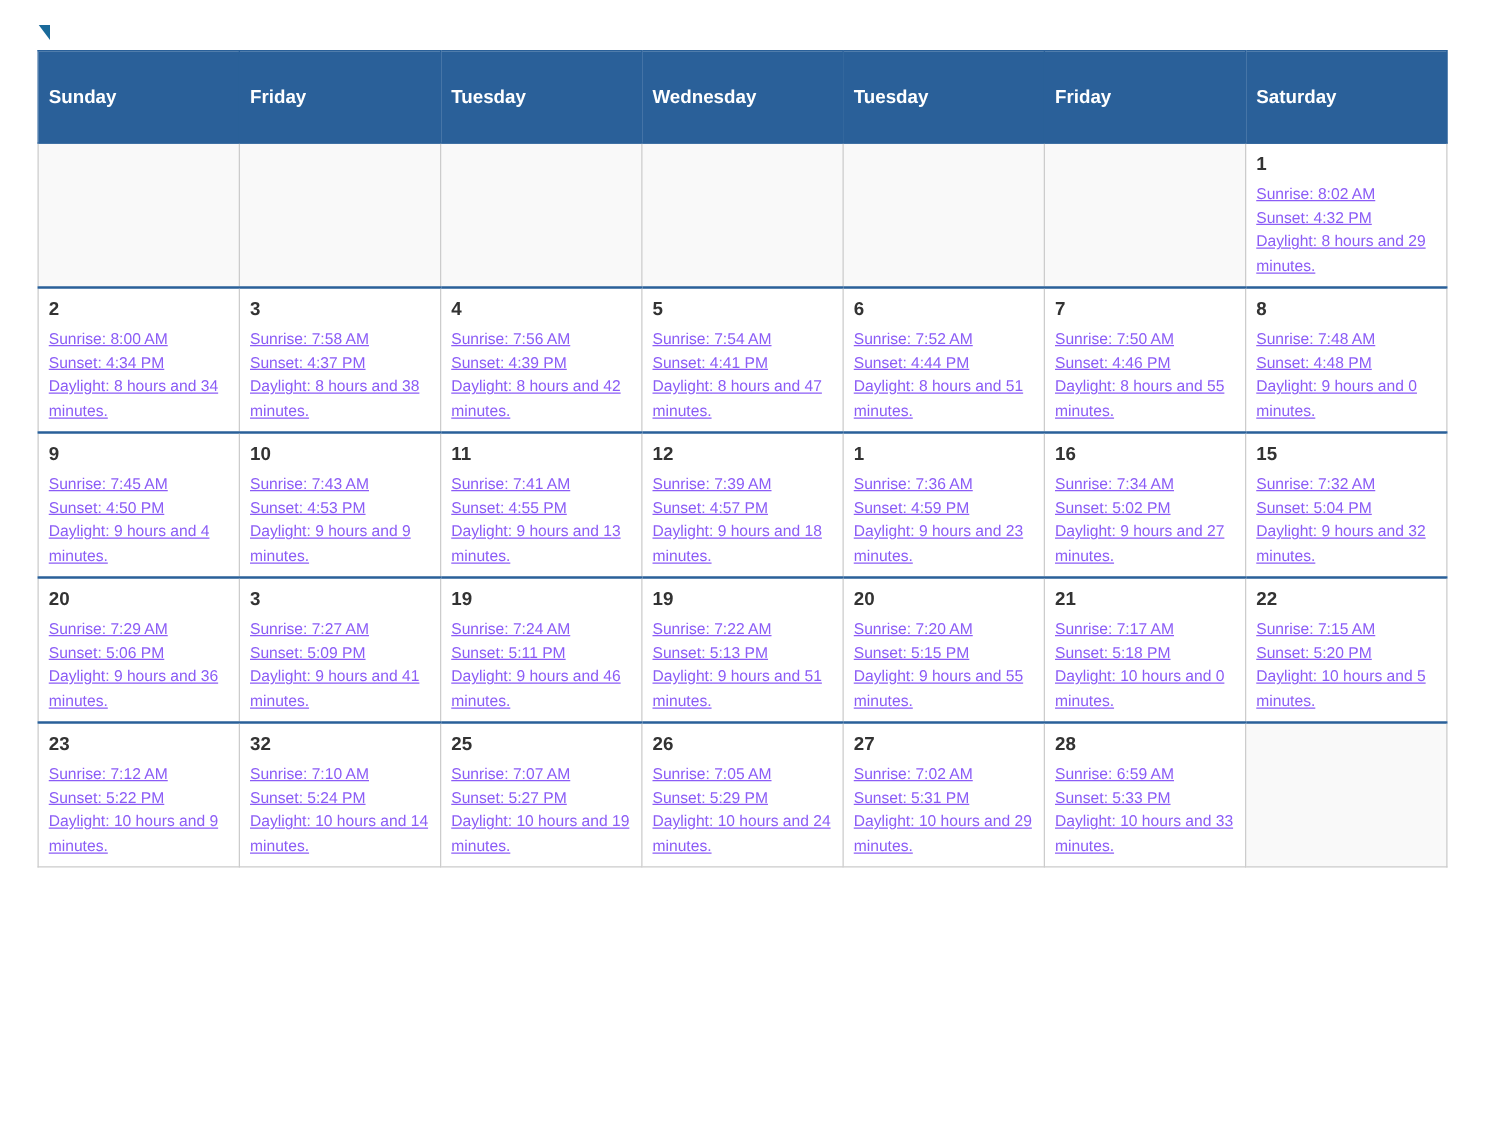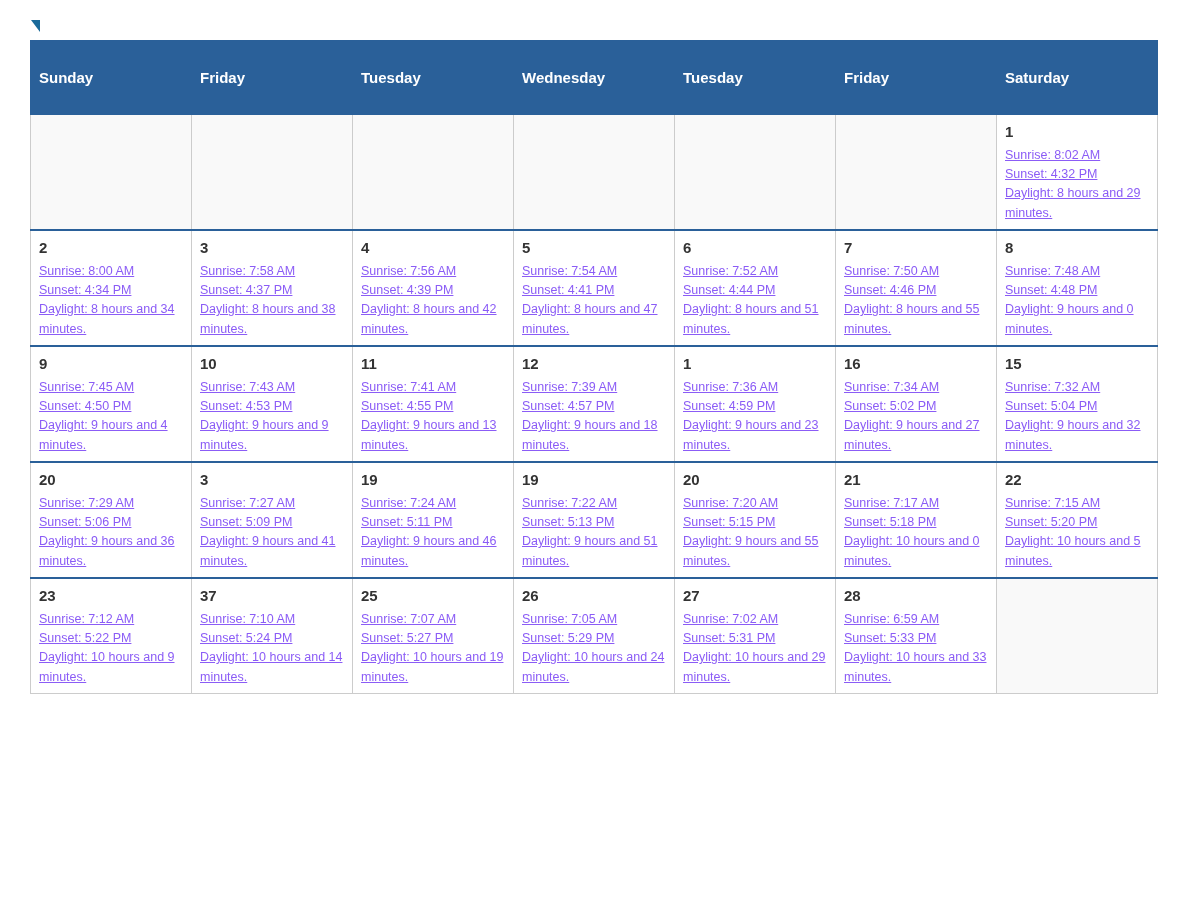--- a/index.html
+++ b/index.html
@@ -222,21 +222,21 @@
           <span class="day-number">22</span>
           <div class="day-info">Sunrise: 7:15 AM<br>Sunset: 5:20 PM<br>Daylight: 10 hours and 5 minutes.</div>
         </td>
       </tr>
       <tr class="row-divider">
         <td>
           <span class="day-number">23</span>
           <div class="day-info">Sunrise: 7:12 AM<br>Sunset: 5:22 PM<br>Daylight: 10 hours and 9 minutes.</div>
         </td>
         <td>
-          <span class="day-number">37</span>
+          <span class="day-number">32</span>
           <div class="day-info">Sunrise: 7:10 AM<br>Sunset: 5:24 PM<br>Daylight: 10 hours and 14 minutes.</div>
         </td>
         <td>
           <span class="day-number">25</span>
           <div class="day-info">Sunrise: 7:07 AM<br>Sunset: 5:27 PM<br>Daylight: 10 hours and 19 minutes.</div>
         </td>
         <td>
           <span class="day-number">26</span>
           <div class="day-info">Sunrise: 7:05 AM<br>Sunset: 5:29 PM<br>Daylight: 10 hours and 24 minutes.</div>
         </td>

